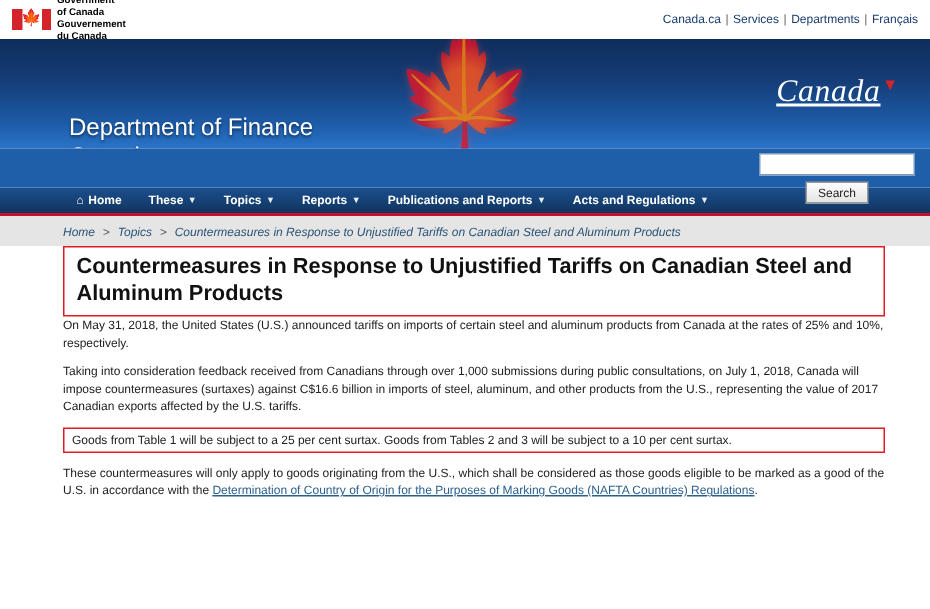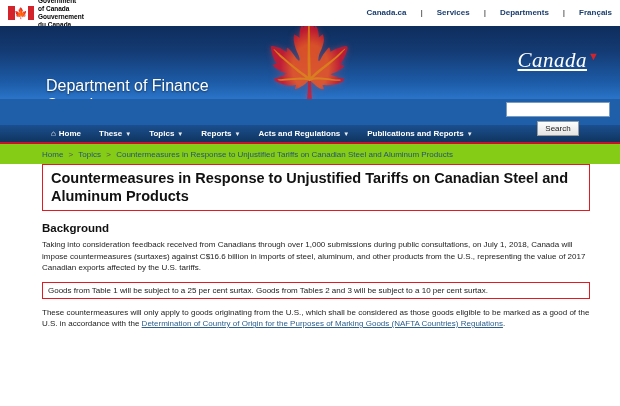--- a/index.html
+++ b/index.html
@@ -53,22 +53,21 @@
     line-height: 8px;
     color: #000;
     font-weight: bold;
   }
   .gov-right {
     margin-left: auto;
     font-size: 8px;
     color: #1a3d6d;
     display: flex;
     align-items: flex-start;
-    gap: 14px;
-    font-weight: bold;
+    gap: 3px;
   }
   .gov-right a { color: #1a3d6d; text-decoration: none; }
   .gov-right .sep { color: #666; }
 
   
   .banner {
     position: relative;
     height: 73px;
     background: linear-gradient(to bottom, #0e2d5c 0%, #143b74 35%, #1d5ca8 78%, #2a74c9 100%);
     overflow: hidden;
@@ -170,21 +169,22 @@
     font-size: 6px;
     opacity: .9;
   }
   .home-icon { font-size: 8px; }
 
   
   .breadcrumb {
     padding: 6px 0 5px 42px;
     font-size: 8px;
     color: #333;
-    background: #84cc16;
+    background: #e5e5e5;
+    font-style: italic;
   }
   .breadcrumb a { color: #295376; text-decoration: none; }
   .breadcrumb .gt { color: #555; margin: 0 3px; }
 
   
   .content {
     padding: 0 30px 0 42px;
     font-size: 8px;
     color: #222;
   }
@@ -278,45 +278,45 @@
     </div>
     <div class="menu-item">
       <span>Topics</span>
       <span class="caret">▼</span>
     </div>
     <div class="menu-item">
       <span>Reports</span>
       <span class="caret">▼</span>
     </div>
     <div class="menu-item">
+      <span>Publications and Reports</span>
+      <span class="caret">▼</span>
+    </div>
+    <div class="menu-item">
       <span>Acts and Regulations</span>
-      <span class="caret">▼</span>
-    </div>
-    <div class="menu-item">
-      <span>Publications and Reports</span>
       <span class="caret">▼</span>
     </div>
   </div>
 
   <div class="breadcrumb">
     <a href="#">Home</a>
     <span class="gt">&gt;</span>
     <a href="#">Topics</a>
     <span class="gt">&gt;</span>
     <a href="#">Countermeasures in Response to Unjustified Tariffs on Canadian Steel and Aluminum Products</a>
   </div>
 
   <div class="content">
 
     <div class="redbox">
       <h1 class="page-title">Countermeasures in Response to Unjustified Tariffs on Canadian Steel and Aluminum Products</h1>
     </div>
 
-    <h2 class="section">Background</h2>
-
+
+    <p class="body">On May 31, 2018, the United States (U.S.) announced tariffs on imports of certain steel and aluminum products from Canada at the rates of 25% and 10%, respectively.</p>
     <p class="body">Taking into consideration feedback received from Canadians through over 1,000 submissions during public consultations, on July 1, 2018, Canada will impose countermeasures (surtaxes) against C$16.6 billion in imports of steel, aluminum, and other products from the U.S., representing the value of 2017 Canadian exports affected by the U.S. tariffs.</p>
 
 
     <div class="redbox highlight-line">
       <span>Goods from Table 1 will be subject to a 25 per cent surtax. Goods from Tables 2 and 3 will be subject to a 10 per cent surtax.</span>
     </div>
 
     <p class="body">
       <span>These countermeasures will only apply to goods originating from the U.S., which shall be considered as those goods eligible to be marked as a good of the U.S. in accordance with the </span><a class="inline" href="#">Determination of Country of Origin for the Purposes of Marking Goods (NAFTA Countries) Regulations</a><span>.</span>
     </p>

